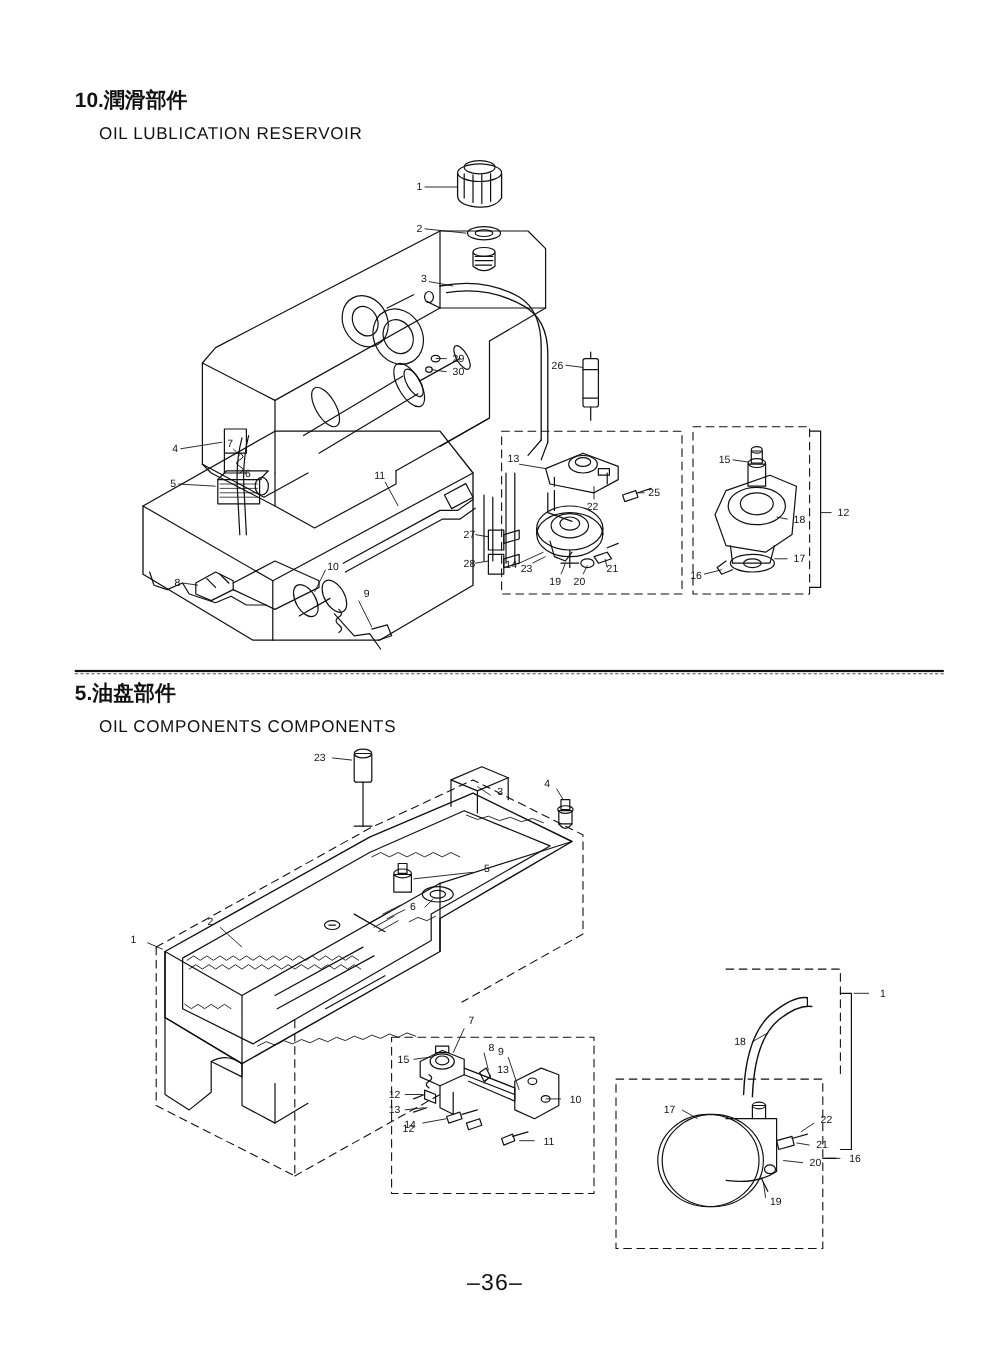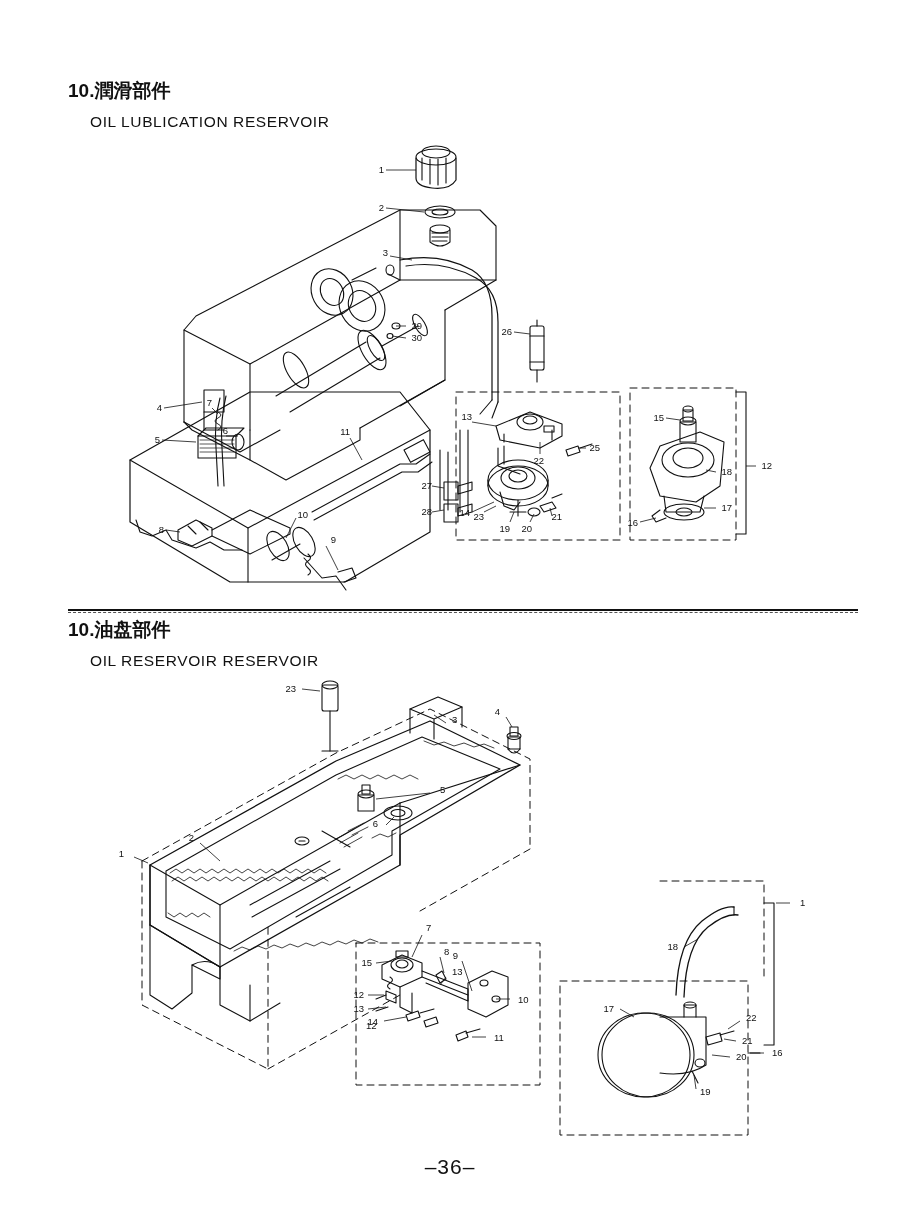--- a/index.html
+++ b/index.html
@@ -280,22 +280,22 @@
         <text x="332" y="385">28</text>
         <text x="322" y="199">29</text>
         <text x="322" y="211">30</text>
       </g>
     </svg>
   </div>
 
   <div class="divider"></div>
   <div class="divider dotted"></div>
 
-  <div class="sect-title" id="sec11-title">10.油盘部件</div>
-  <div class="sect-sub" id="sec11-sub">OIL RESERVOIR RESERVOIR</div>
+  <div class="sect-title" id="sec11-title">5.油盘部件</div>
+  <div class="sect-sub" id="sec11-sub">OIL COMPONENTS COMPONENTS</div>
 
   <div class="figure" id="fig-oil-reservoir">
     <svg width="720" height="480" viewBox="0 0 720 480">
       <g fill="none" stroke="#111" stroke-width="1.1" stroke-linejoin="round" stroke-linecap="round">
 
         <path d="M50 200 L236 96 L330 56 L420 100 L300 170 L300 200 L120 302 L50 260 Z" stroke-width="1.3"></path>
         <path d="M50 200 L50 260"></path>
         <path d="M50 260 L120 302"></path>
         <path d="M120 302 L120 240 L300 138"></path>
         <path d="M120 240 L50 200"></path>

